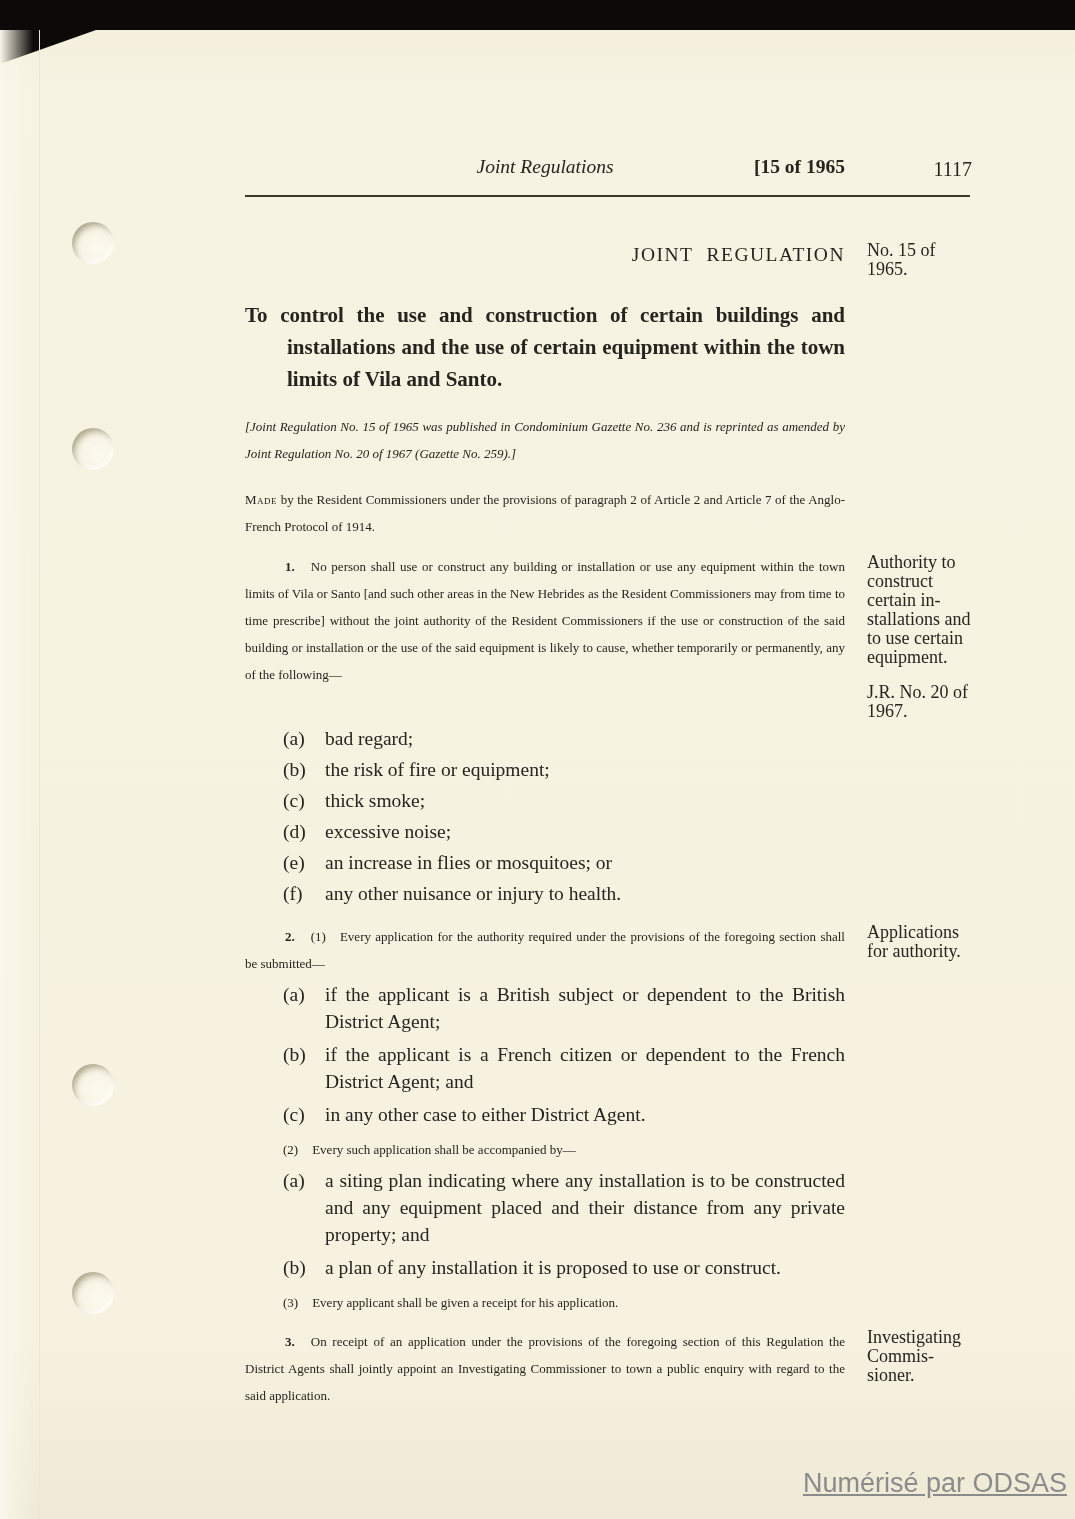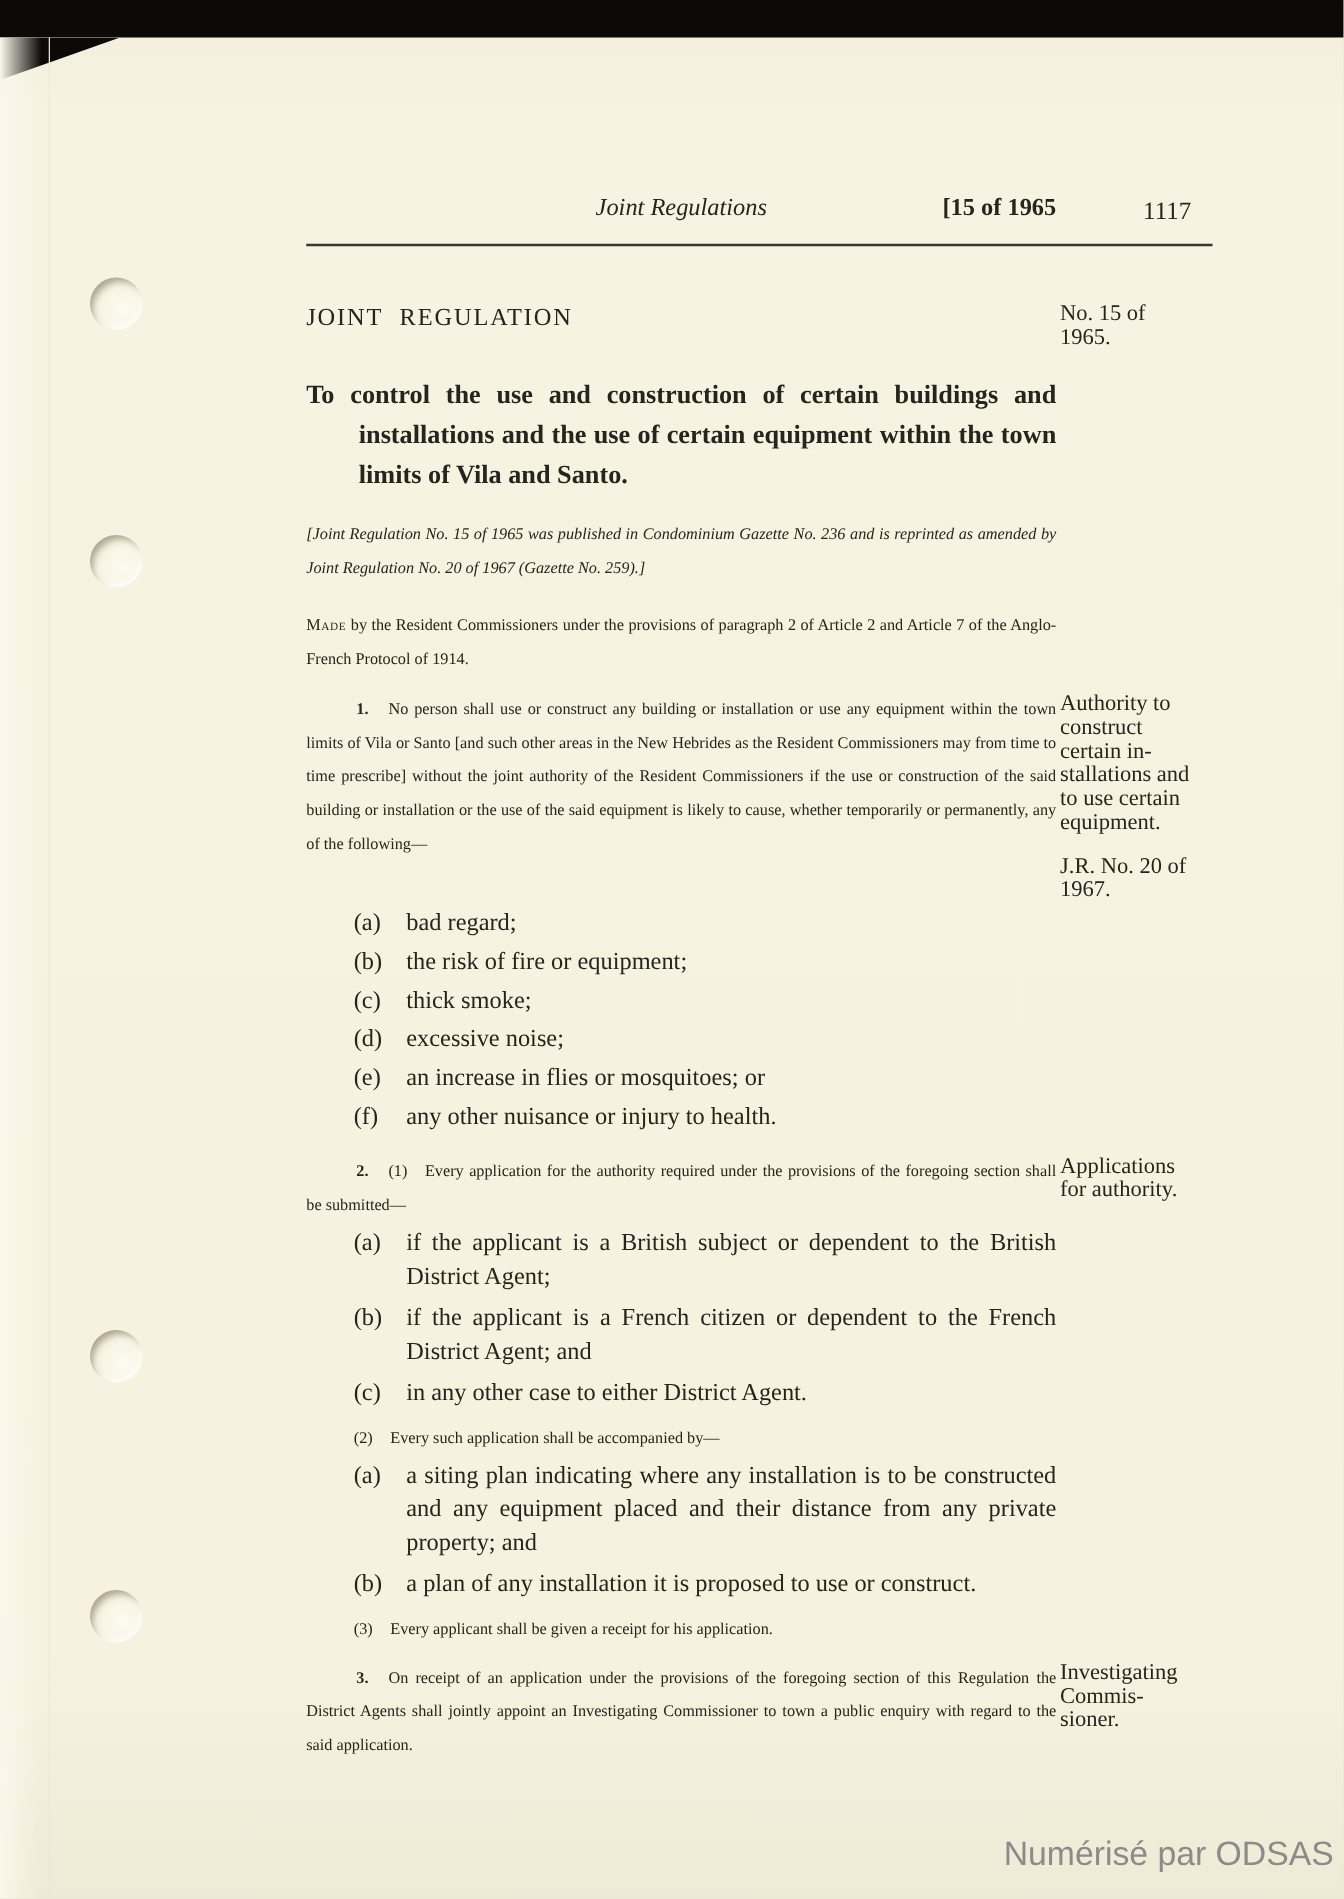--- a/index.html
+++ b/index.html
@@ -17,33 +17,33 @@
   .page-edge { position:absolute; top:30px; left:0; bottom:0; width:40px;
     background:linear-gradient(90deg,#faf7ea 0%, rgba(250,247,234,0) 85%);
     border-right:1px solid rgba(120,110,80,0.10); }
   .hole { position:absolute; left:72px; width:42px; height:42px; border-radius:50%;
     background:radial-gradient(circle at 62% 62%, #fcfaf0 0%, #f8f4e4 55%, rgba(246,242,223,0) 75%);
     box-shadow:inset 4px 5px 6px -2px rgba(110,100,70,0.55), inset -2px -3px 4px rgba(255,255,255,0.65); }
   .hole-1 { top:222px; } .hole-2 { top:428px; } .hole-3 { top:1064px; } .hole-4 { top:1272px; }
 
   
   .doc { position:absolute; left:245px; top:156px; width:725px; }
-  .row { display:grid; grid-template-columns:600px 105px; column-gap:3px; align-items:start; }
+  .row { display:grid; grid-template-columns:600px 105px; column-gap:22px; align-items:start; }
   .main { grid-column:1; }
   .side { grid-column:2; font-size:18px; line-height:19px; }
   .side-gap { margin-top:16px; }
 
   .header-row { margin-bottom:44px; padding-bottom:12px; border-bottom:2px solid #3a372e; }
   .header-main { position:relative; height:27px; font-size:19.5px; }
   .running-title { position:absolute; left:0; right:0; text-align:center; font-style:italic; }
   .issue { position:absolute; right:0; top:0; font-weight:bold; }
   .page-num { font-size:20px; line-height:27px; text-align:right; }
 
   .title-row { margin-bottom:20px; }
-  .doc-title { text-align:left; font-size:19.5px; letter-spacing:1.5px; word-spacing:7px; line-height:27px; }
+  .doc-title { text-align:right; font-size:19.5px; letter-spacing:1.5px; word-spacing:7px; line-height:27px; }
 
   .body-text { font-size:13px; line-height:27px; text-align:justify; }
   .subject-row { margin-bottom:18px; }
   .subject { font-weight:bold; font-size:21px; line-height:32px; text-align:justify;
     padding-left:42px; text-indent:-42px; }
   .pub-row { margin-bottom:19px; }
   .pub-note { font-style:italic; }
   .made-row { margin-bottom:13px; }
   .smallcaps { font-variant:small-caps; letter-spacing:0.5px; }
 
@@ -60,21 +60,21 @@
   .sub2-items-row { margin-bottom:8px; }
   .sub3-row { margin-bottom:12px; }
 
   .li { position:relative; padding-left:80px; text-align:justify; font-size:19.5px; line-height:27px; }
   .li .lbl { position:absolute; left:38px; }
   .list1 .li + .li { margin-top:4px; }
   .list2 .li + .li { margin-top:6px; }
 
   .watermark { position:absolute; right:8px; bottom:20px;
     font-family:"Liberation Sans","DejaVu Sans",sans-serif;
-    font-size:27px; color:#8b8b8b; }
+    font-size:27px; color:#8b8b8b;text-decoration:underline; }
 </style>
 </head>
 <body>
 
 <div class="page">
 
   <div class="scan-strip"></div>
   <div class="scan-corner"></div>
   <div class="page-edge"></div>
   <div class="hole hole-1"></div>

